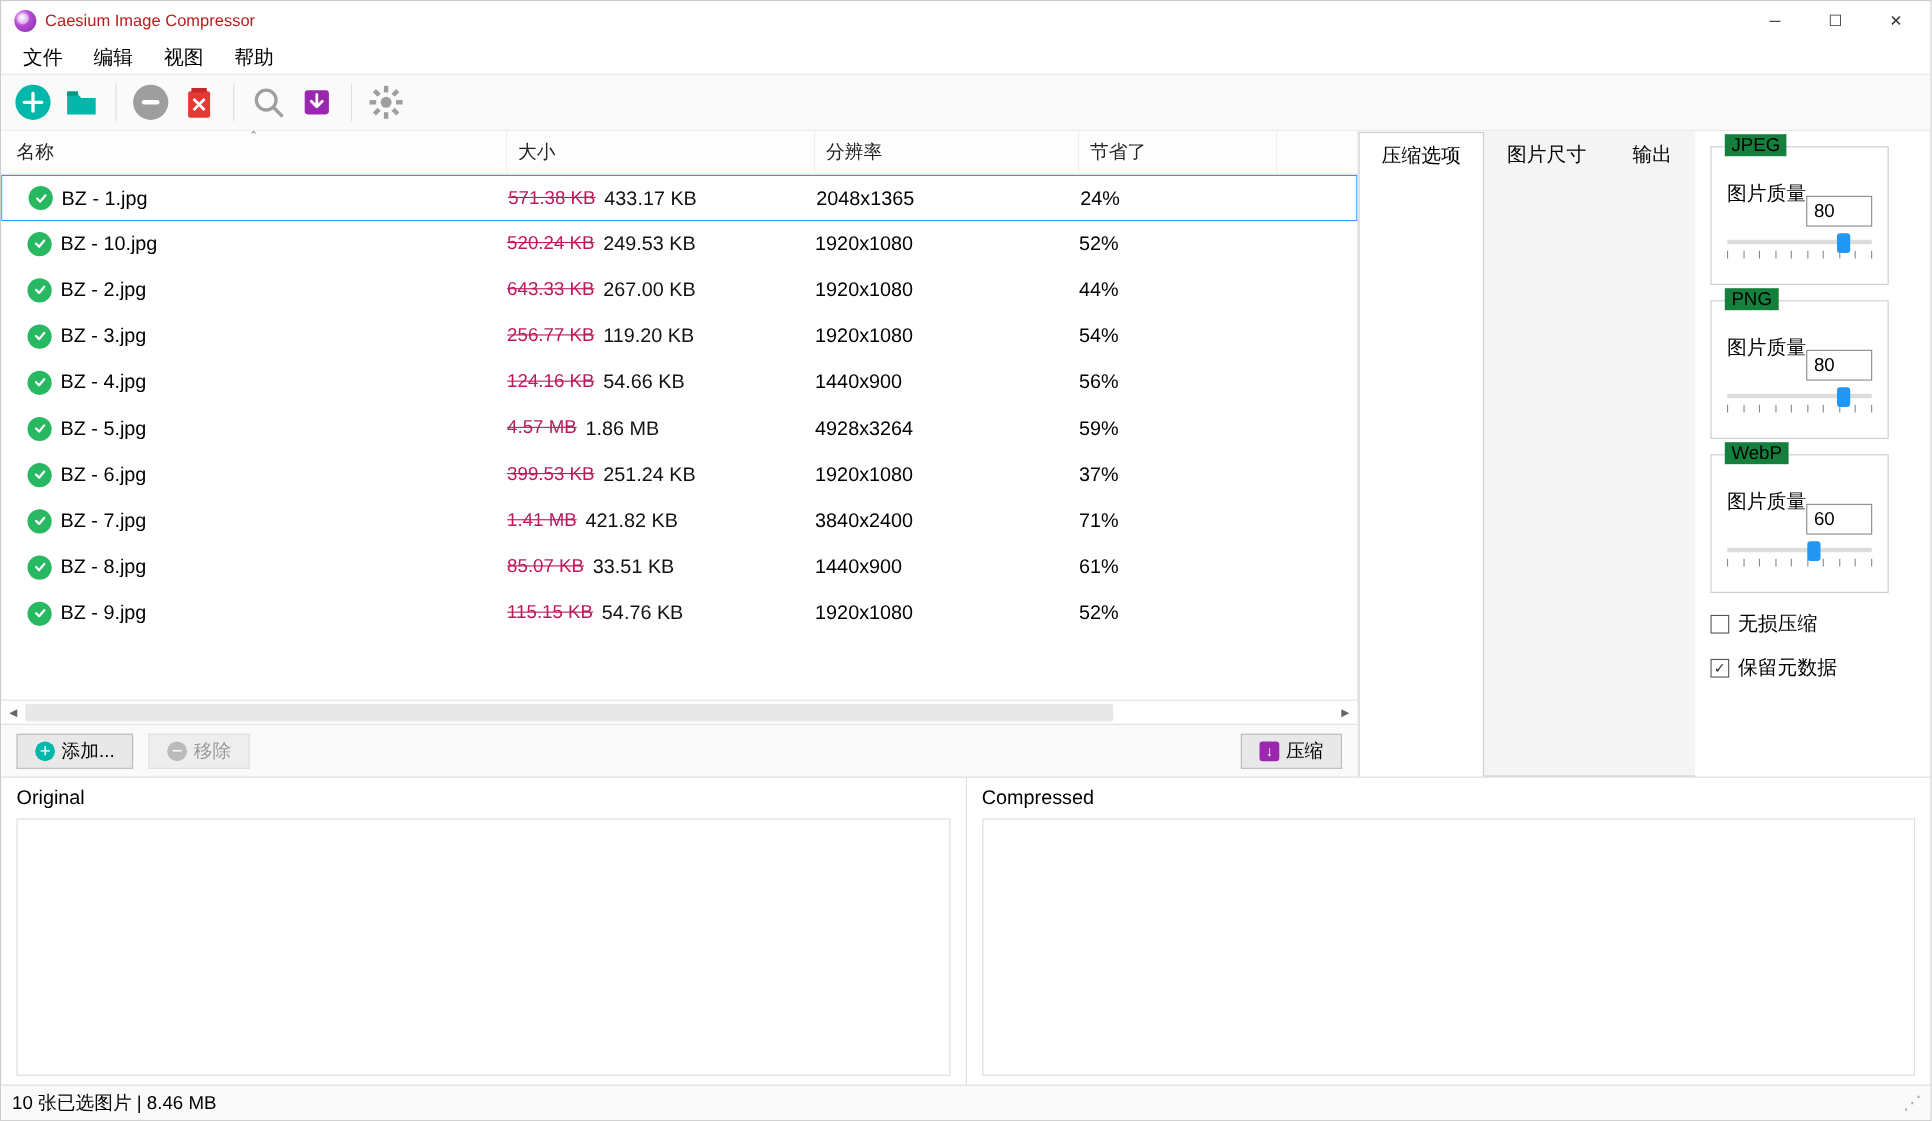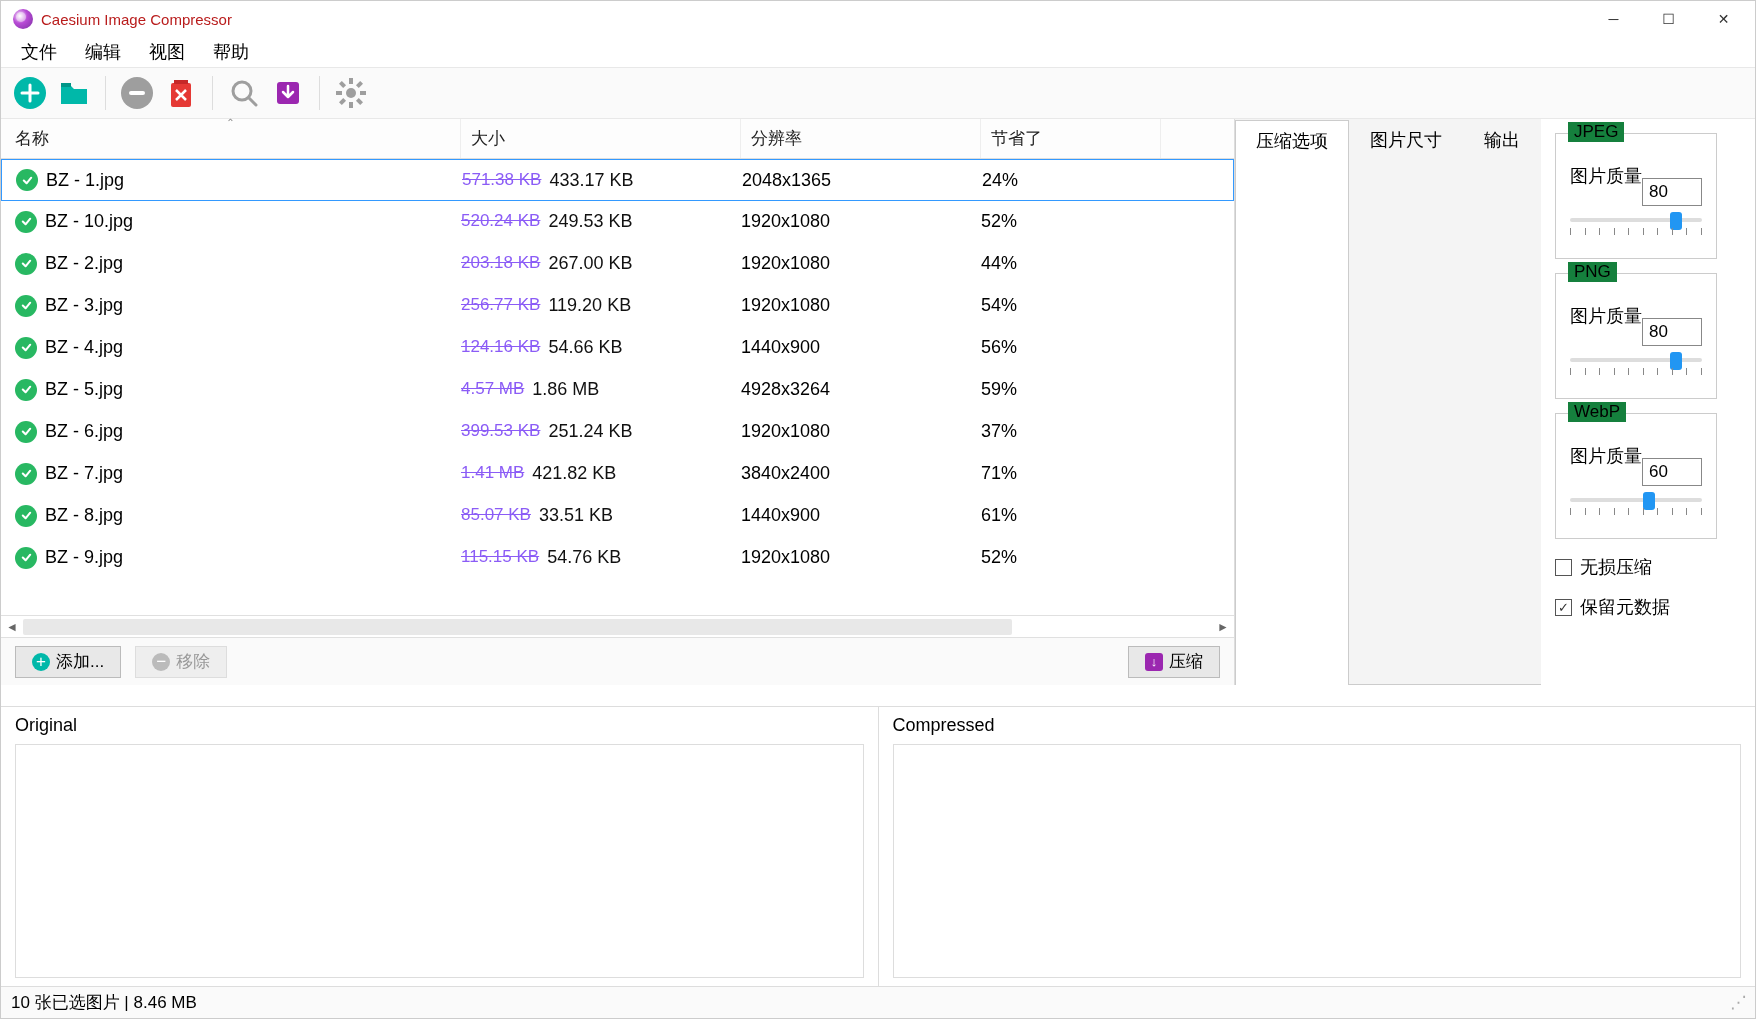--- a/index.html
+++ b/index.html
@@ -24,25 +24,25 @@
 
 .leftpane { flex:1; display:flex; flex-direction:column; border-right:1px solid #ddd; }
 .listhead { display:flex; background:#fdfdfd; border-bottom:1px solid #ddd; font-size:17px; color:#222; }
 .listhead div { padding: 8px 10px; border-right:1px solid #eee; position:relative; }
 .listhead div:first-child { padding-left:14px; }
 .sort-ind { position:absolute; top:-2px; left:50%; transform:translateX(-50%); font-size:10px; color:#888; }
 
 .listbody { flex:1; overflow:auto; font-size:18px; }
 .row { display:flex; align-items:center; height:42px; border-bottom:1px solid transparent; }
 .row.selected { background:#fff; border:1px solid #3399ff; }
-.row .c-name { padding-left:14px; display:flex; align-items:center; gap:8px; }
+.row .c-name { padding-left:24px; display:flex; align-items:center; gap:8px; }
 .check { width:22px; height:22px; border-radius:50%; background:#28b862; display:flex; align-items:center; justify-content:center; flex-shrink:0; }
 .check svg { width:13px; height:13px; }
 .c-size { display:flex; gap:8px; }
-.oldsize { text-decoration:line-through; color:#8b5cf6; font-size:17px; }
+.oldsize { text-decoration:line-through; color:#be185d; font-size:17px; }
 .newsize { color:#111; }
 
 .hscroll { height:22px; display:flex; align-items:center; background:#fff; border-top:1px solid #e0e0e0; }
 .hscroll .arrow { width:22px; height:20px; display:flex;align-items:center;justify-content:center;color:#666;font-size:12px; }
 .hscroll .track { flex:1; height:16px; background:#e8e8e8; border-radius:2px; position:relative; margin-right: 200px; }
 
 .btnrow { height:48px; display:flex; align-items:center; padding:0 14px; gap:14px; border-top:1px solid #e0e0e0; background:#fafafa; }
 .pbtn { height:32px; padding:0 16px; display:flex; align-items:center; gap:6px; background:#e8e8e8; border:1px solid #bbb; font-size:17px; }
 .pbtn.disabled { color:#999; border-color:#ddd; background:#eee; }
 .pbtn .picon { width:18px; height:18px; border-radius:50%; display:flex;align-items:center;justify-content:center; }
@@ -60,21 +60,21 @@
 .slider { height:24px; position:relative; }
 .slider .track2 { position:absolute; left:0; right:0; top:2px; height:4px; background:#ddd; border-radius:2px; }
 .slider .thumb { position:absolute; top:-4px; width:12px; height:18px; background:#2196f3; border-radius:3px; transform:translateX(-50%); }
 .slider .ticks { position:absolute; left:0; right:0; top:12px; display:flex; justify-content:space-between; }
 .slider .ticks span { width:1px; height:7px; background:#888; }
 
 .cbrow { display:flex; align-items:center; gap:8px; font-size:18px; margin-top:2px; }
 .cb { width:17px; height:17px; border:1.5px solid #555; display:flex; align-items:center; justify-content:center; }
 .cb.checked::after { content:"✓"; font-size:13px; color:#333; line-height:1; }
 
-.previewrow { height:280px; display:flex; border-top:1px solid #ddd;margin-top:21px; }
+.previewrow { height:280px; display:flex; border-top:1px solid #ddd; }
 .pv { flex:1; display:flex; flex-direction:column; padding:8px 14px; }
 .pv:first-child { border-right:1px solid #ddd; }
 .pv .lbl { font-size:18px; margin-bottom:8px; }
 .pv .box { flex:1; border:1px solid #ddd; background:#fff; }
 
 .statusbar { height:32px; border-top:1px solid #ddd; display:flex; align-items:center; padding:0 10px; font-size:17px; background:#fafafa; }
 .statusbar .grip { margin-left:auto; color:#aaa; letter-spacing:-2px; }
 
 
 .c-name{width:460px;} .c-size{width:280px;} .c-res{width:240px;} .c-save{width:180px; text-align:left; justify-content:center;}
@@ -201,21 +201,21 @@
         <div class="row">
           <div class="c-name">
             <div class="check">
               <svg viewBox="0 0 14 14">
                 <path d="M3 7l3 3 5-6" stroke="#fff" stroke-width="2.2" fill="none" stroke-linecap="round" stroke-linejoin="round"></path>
               </svg>
             </div>
             <span>BZ - 2.jpg</span>
           </div>
           <div class="c-size">
-            <span class="oldsize">203.18 KB</span>
+            <span class="oldsize">643.33 KB</span>
             <span class="newsize">267.00 KB</span>
           </div>
           <div class="c-res">1920x1080</div>
           <div class="c-save">44%</div>
         </div>
         <div class="row">
           <div class="c-name">
             <div class="check">
               <svg viewBox="0 0 14 14">
                 <path d="M3 7l3 3 5-6" stroke="#fff" stroke-width="2.2" fill="none" stroke-linecap="round" stroke-linejoin="round"></path>

